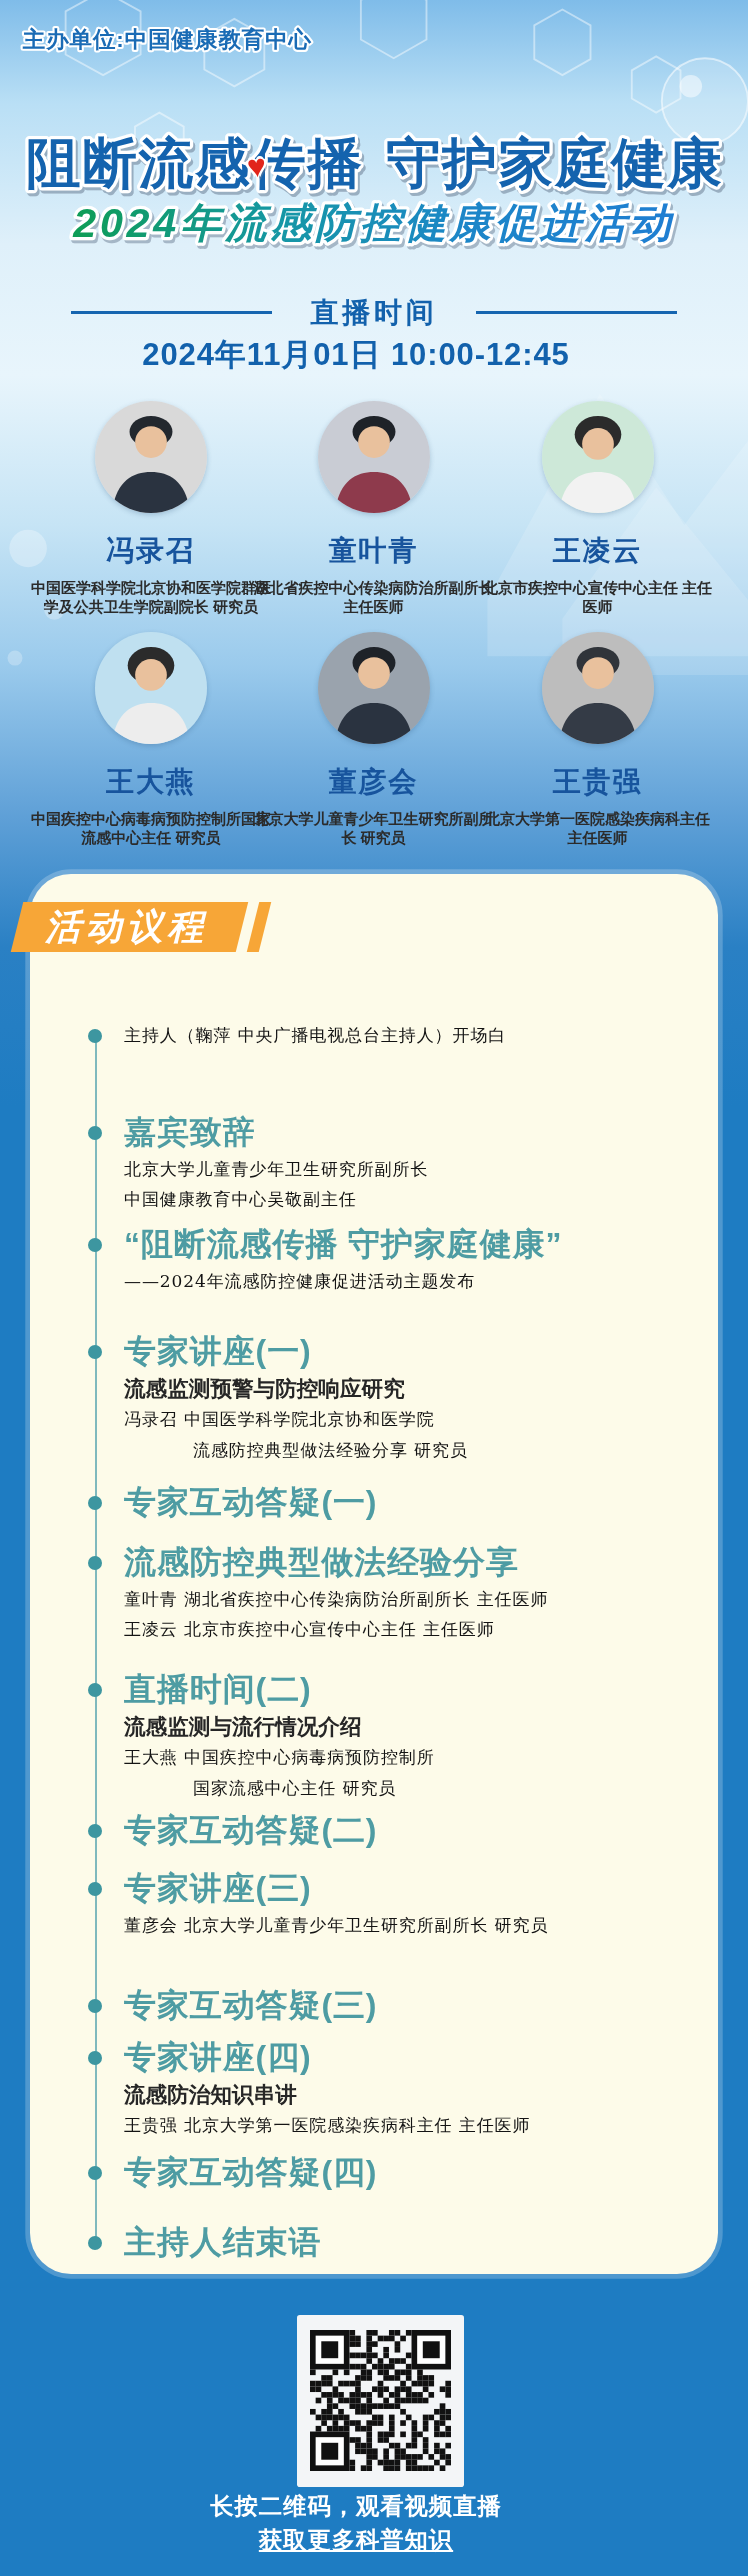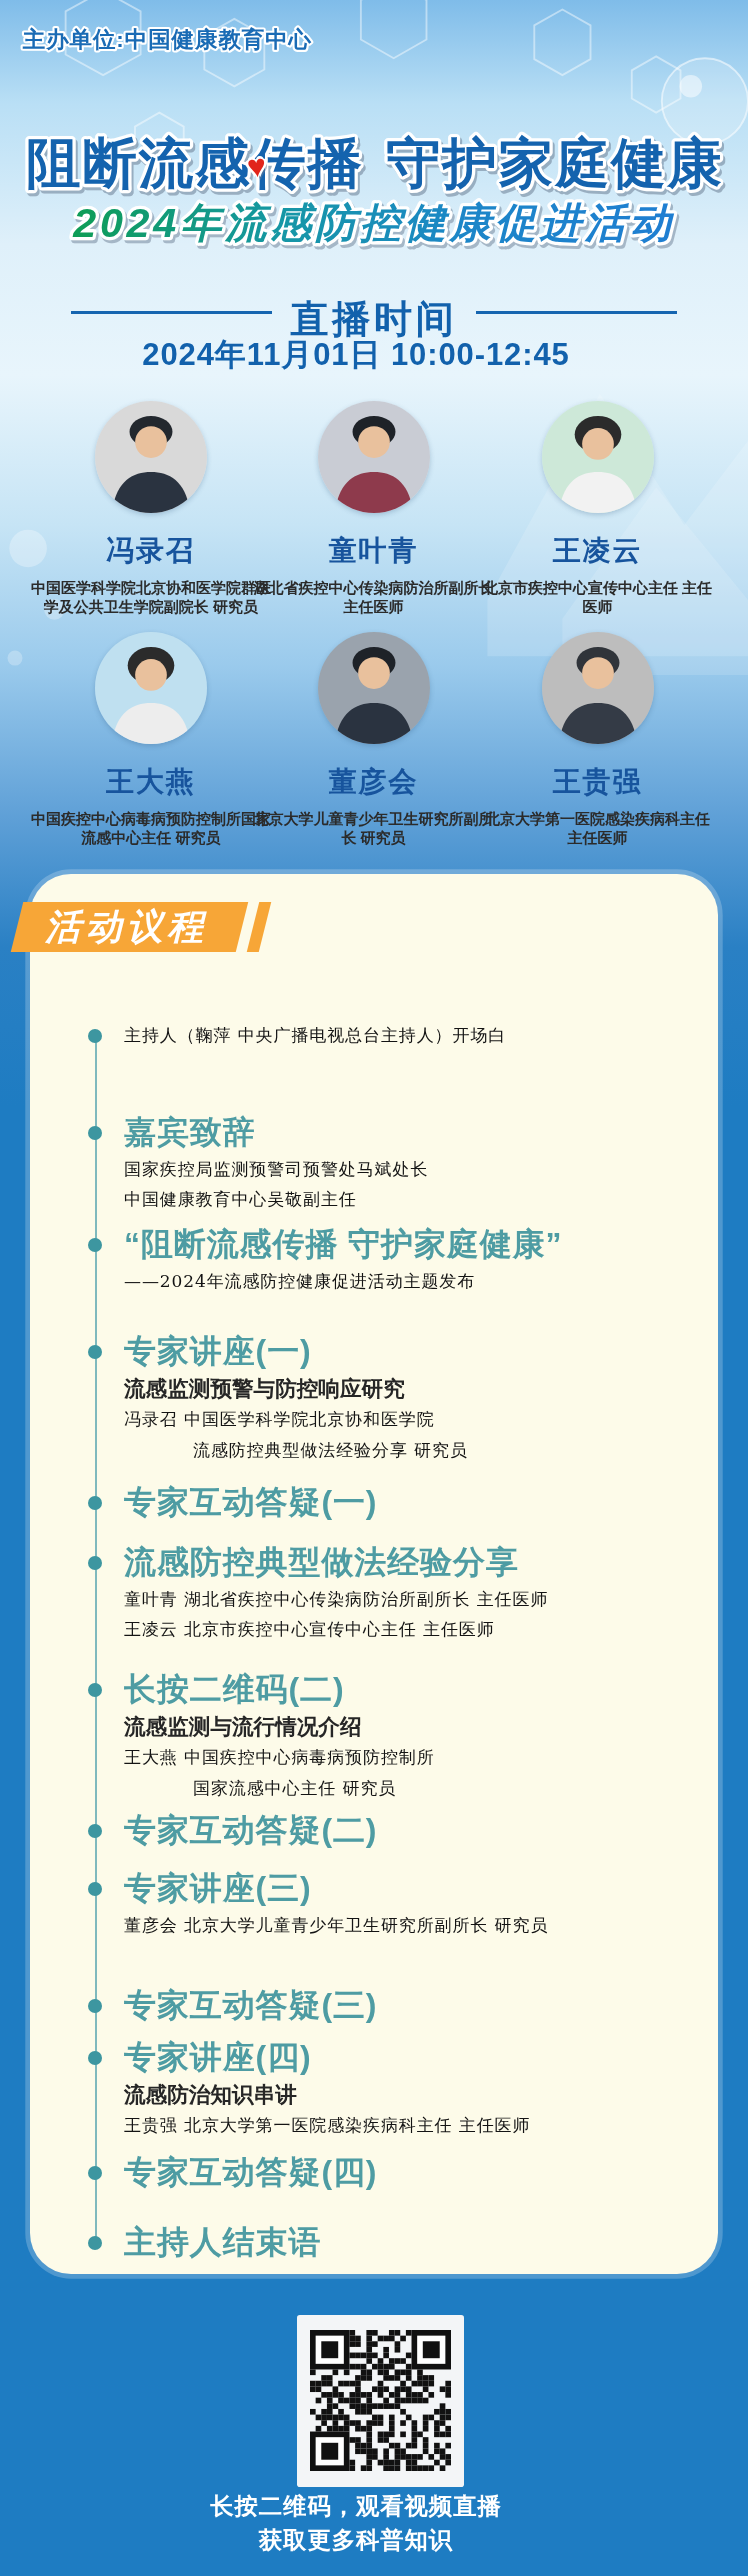--- a/index.html
+++ b/index.html
@@ -27,21 +27,21 @@
     transform:rotate(-6deg);
     text-shadow:-2.8px 0 0 #fff,2.8px 0 0 #fff,0 -2.8px 0 #fff,0 2.8px 0 #fff,2.8px 3.7px 0 rgba(108,126,148,.5);}
   #subtitle-svg{position:absolute;left:0;top:193px;width:748px;height:60px;
     filter:drop-shadow(2.8px 3.7px 0 rgba(108,126,148,.5));}
   #subtitle-svg text{font-size:44px;font-weight:bold;font-style:italic;stroke:#fff;stroke-width:7px;
     paint-order:stroke fill;stroke-linejoin:round;letter-spacing:4px;}
   .live-line{position:absolute;top:311px;height:2.8px;background:#1565B0;}
   #live-line-left{left:71px;width:201px;}
   #live-line-right{left:476px;width:201px;}
   #live-label{position:absolute;top:294px;left:0;width:748px;text-align:center;
-    font-size:38px;font-weight:bold;color:#1261AC;letter-spacing:3.7px;}
+    font-size:28px;font-weight:bold;color:#1261AC;letter-spacing:3.7px;}
   #live-datetime{position:absolute;top:334px;left:0;width:712px;text-align:center;
     font-size:31px;font-weight:bold;color:#1261AC;letter-spacing:0.9px;}
 
   
   .expert{position:absolute;width:253px;text-align:center;}
   .avatar{width:112px;height:112px;border-radius:50%;margin:0 auto;overflow:hidden;
     box-shadow:0 1.9px 5.6px rgba(40,80,120,.25);}
   .expert-name{margin-top:19px;font-size:28px;font-weight:bold;color:#17549D;letter-spacing:1.9px;}
   .expert-desc{margin:7.5px auto 0;width:242px;font-size:15px;font-weight:600;color:#2B2B2B;line-height:19.7px;}
 
@@ -60,21 +60,21 @@
   .sub-bold{margin:5.6px 0 0;font-size:21.6px;font-weight:bold;color:#262626;line-height:26px;}
   .sub-script{margin:4.7px 0 0;font-family:"DejaVu Serif","Liberation Serif",serif;
     font-size:17px;color:#141414;line-height:26px;letter-spacing:0.9px;}
   .indent{padding-left:69px;}
 
   
   #qrbox{position:absolute;left:297px;top:2315px;width:167px;height:172px;background:#F3F5F7;border-radius:2.8px;}
   #qr{position:absolute;left:13px;top:15px;}
   .cap{position:absolute;left:0;width:712px;text-align:center;color:#fff;font-weight:bold;
     font-size:23.4px;letter-spacing:0.9px;}
-  #cap1{top:2490px;} #cap2{top:2524px;}
+  #cap1{top:2490px;} #cap2{top:2524px;text-decoration:underline;}
 </style>
 </head>
 <body>
 
 <div id="poster">
 
   <svg id="decor" viewBox="0 0 798 2748">
     <g fill="none" stroke="rgba(255,255,255,0.45)" stroke-width="2">
       <polygon points="110,-10 150,12 150,58 110,80 70,58 70,12"></polygon>
       <polygon points="250,20 282,38 282,74 250,92 218,74 218,38"></polygon>
@@ -200,21 +200,21 @@
   <div id="tl-line"></div>
 
   <div class="ag" style="top:1017px;">
     <span class="dot"></span>
     <p class="sub-script">主持人（鞠萍  中央广播电视总台主持人）开场白</p>
   </div>
 
   <div class="ag" style="top:1114px;">
     <span class="dot"></span>
     <h3 class="ag-title">嘉宾致辞</h3>
-    <p class="sub-script">国家疾控局监测预警司预警处马斌处长</p>
+    <p class="sub-script">北京大学儿童青少年卫生研究所副所长</p>
     <p class="sub-script">中国健康教育中心吴敬副主任</p>
   </div>
 
   <div class="ag" style="top:1226px;">
     <span class="dot"></span>
     <h3 class="ag-title">“阻断流感传播 守护家庭健康”</h3>
     <p class="sub-script">——2024年流感防控健康促进活动主题发布</p>
   </div>
 
   <div class="ag" style="top:1333px;">
@@ -232,21 +232,21 @@
 
   <div class="ag" style="top:1544px;">
     <span class="dot"></span>
     <h3 class="ag-title">流感防控典型做法经验分享</h3>
     <p class="sub-script">童叶青 湖北省疾控中心传染病防治所副所长 主任医师</p>
     <p class="sub-script">王凌云 北京市疾控中心宣传中心主任  主任医师</p>
   </div>
 
   <div class="ag" style="top:1671px;">
     <span class="dot"></span>
-    <h3 class="ag-title">长按二维码(二)</h3>
+    <h3 class="ag-title">直播时间(二)</h3>
     <p class="sub-bold">流感监测与流行情况介绍</p>
     <p class="sub-script">王大燕 中国疾控中心病毒病预防控制所</p>
     <p class="sub-script indent">国家流感中心主任  研究员</p>
   </div>
 
   <div class="ag" style="top:1812px;">
     <span class="dot"></span>
     <h3 class="ag-title">专家互动答疑(二)</h3>
   </div>
 

